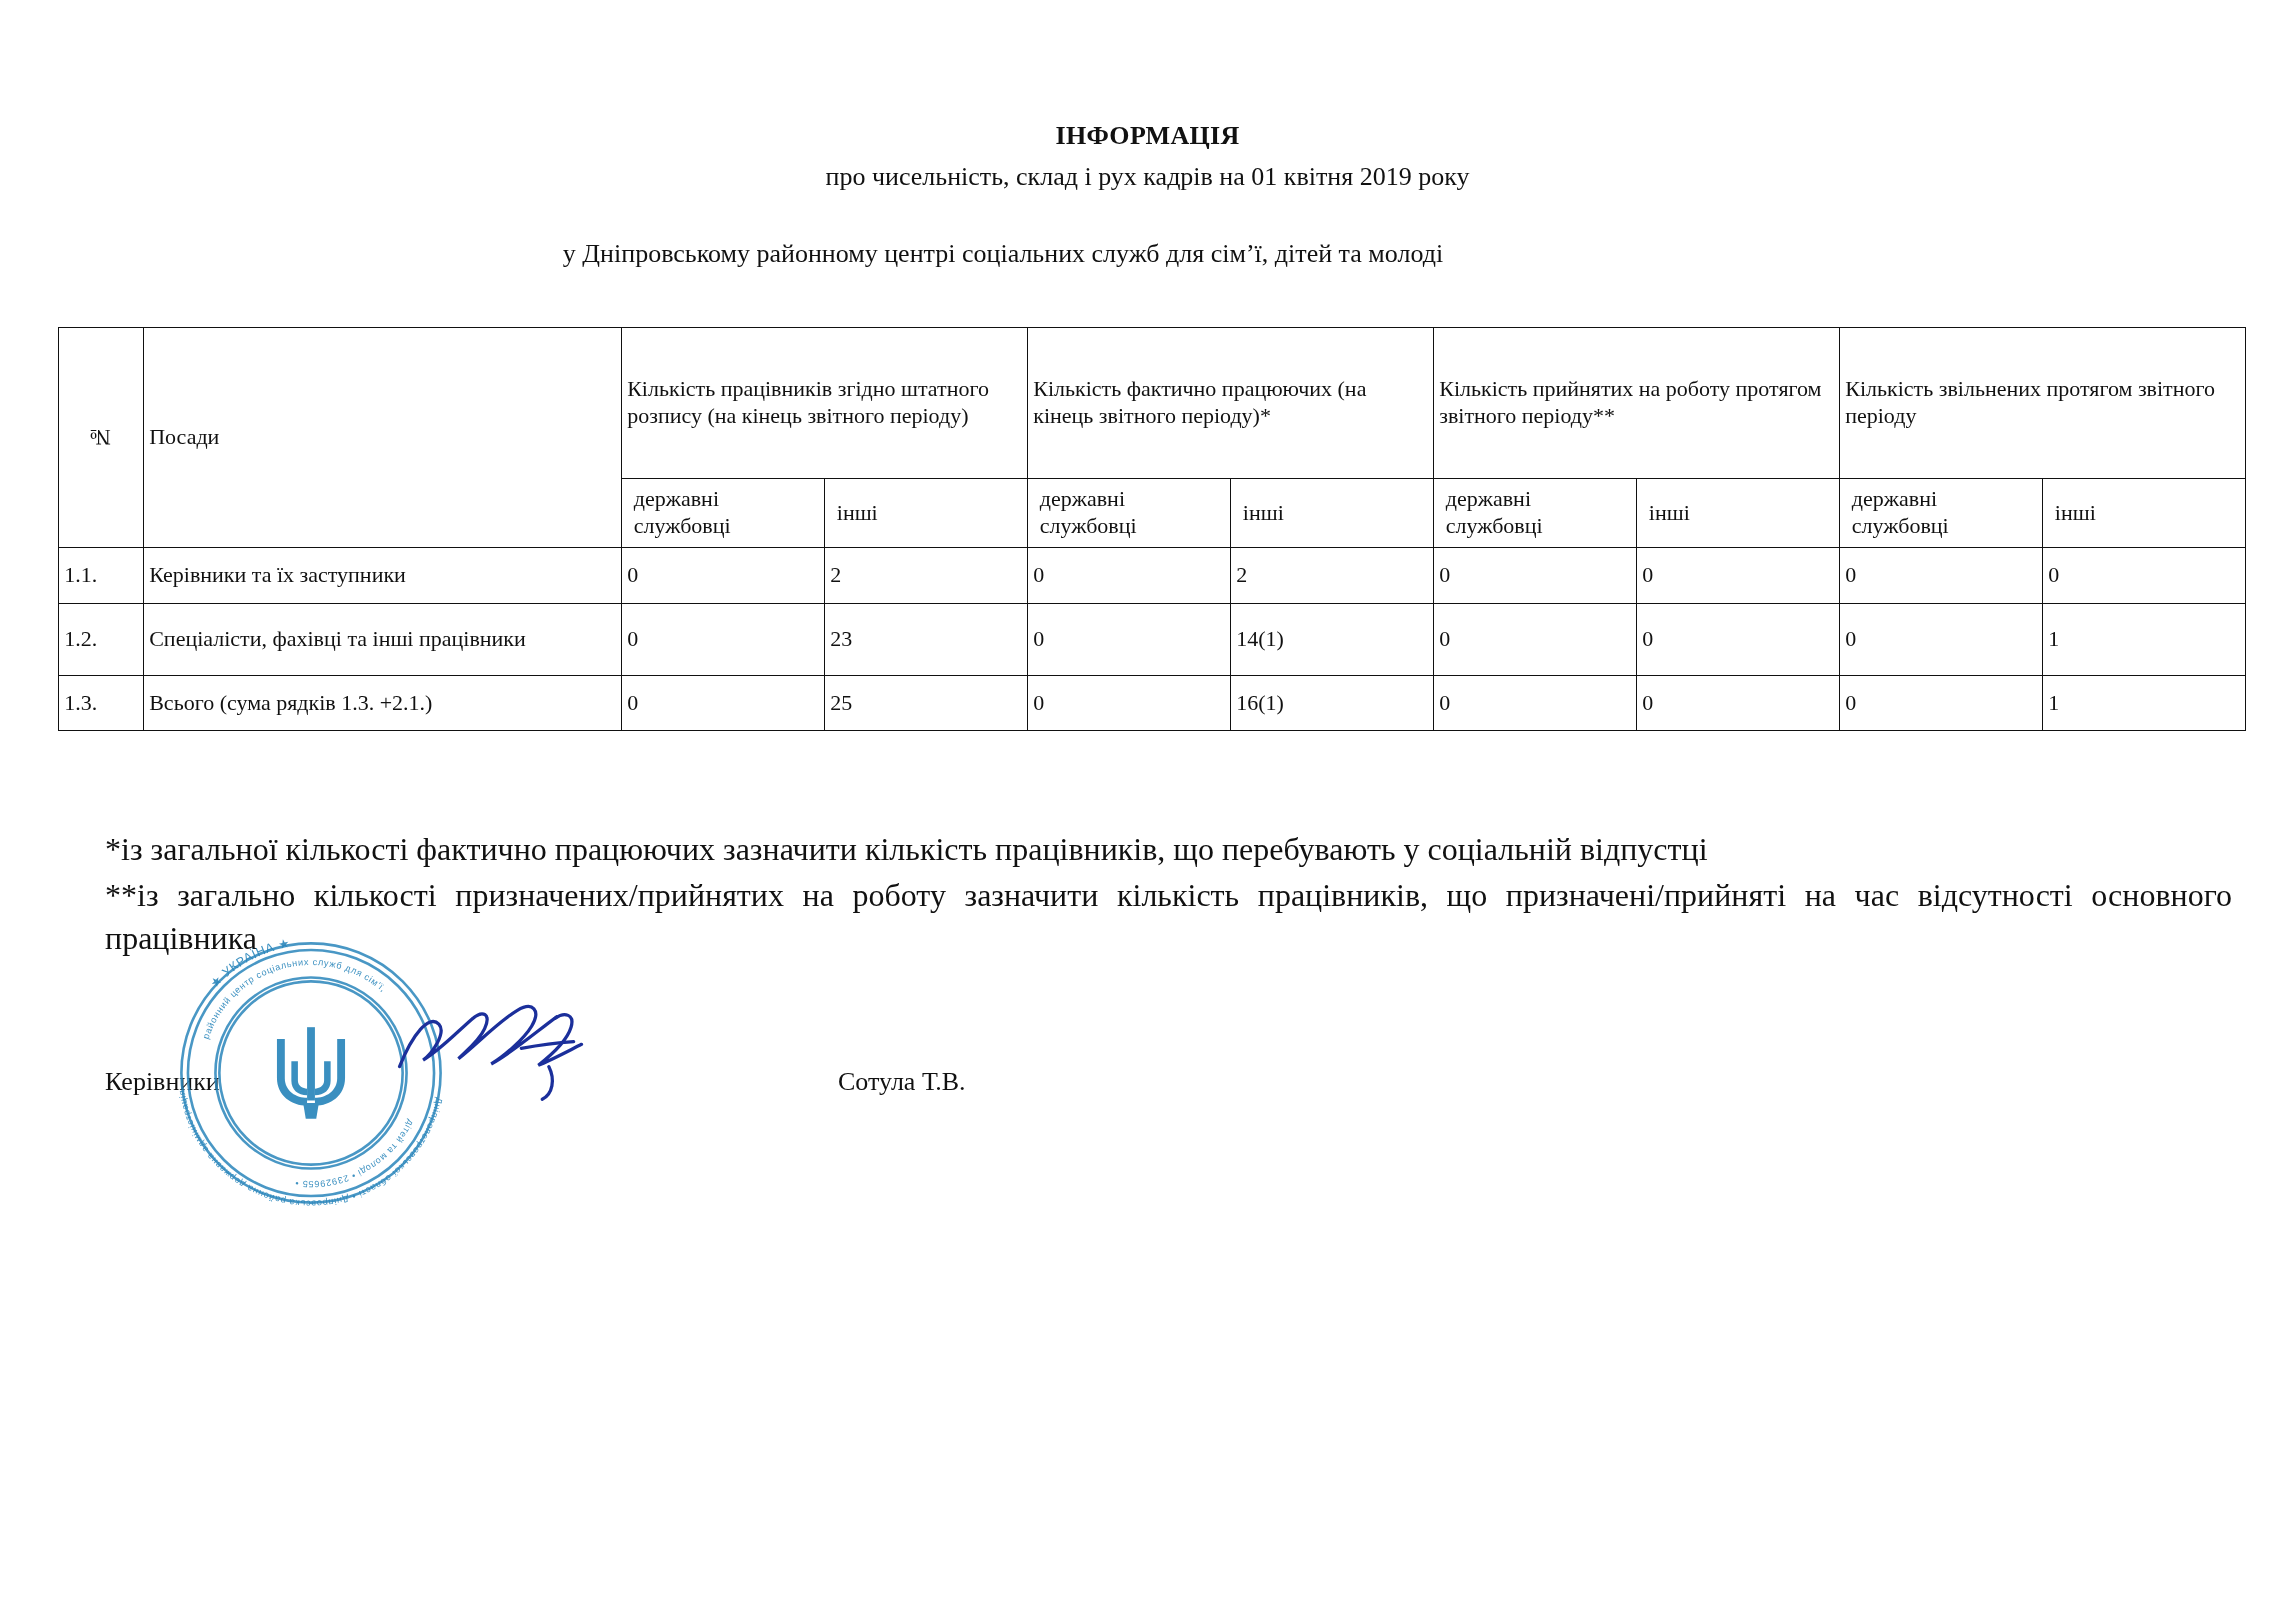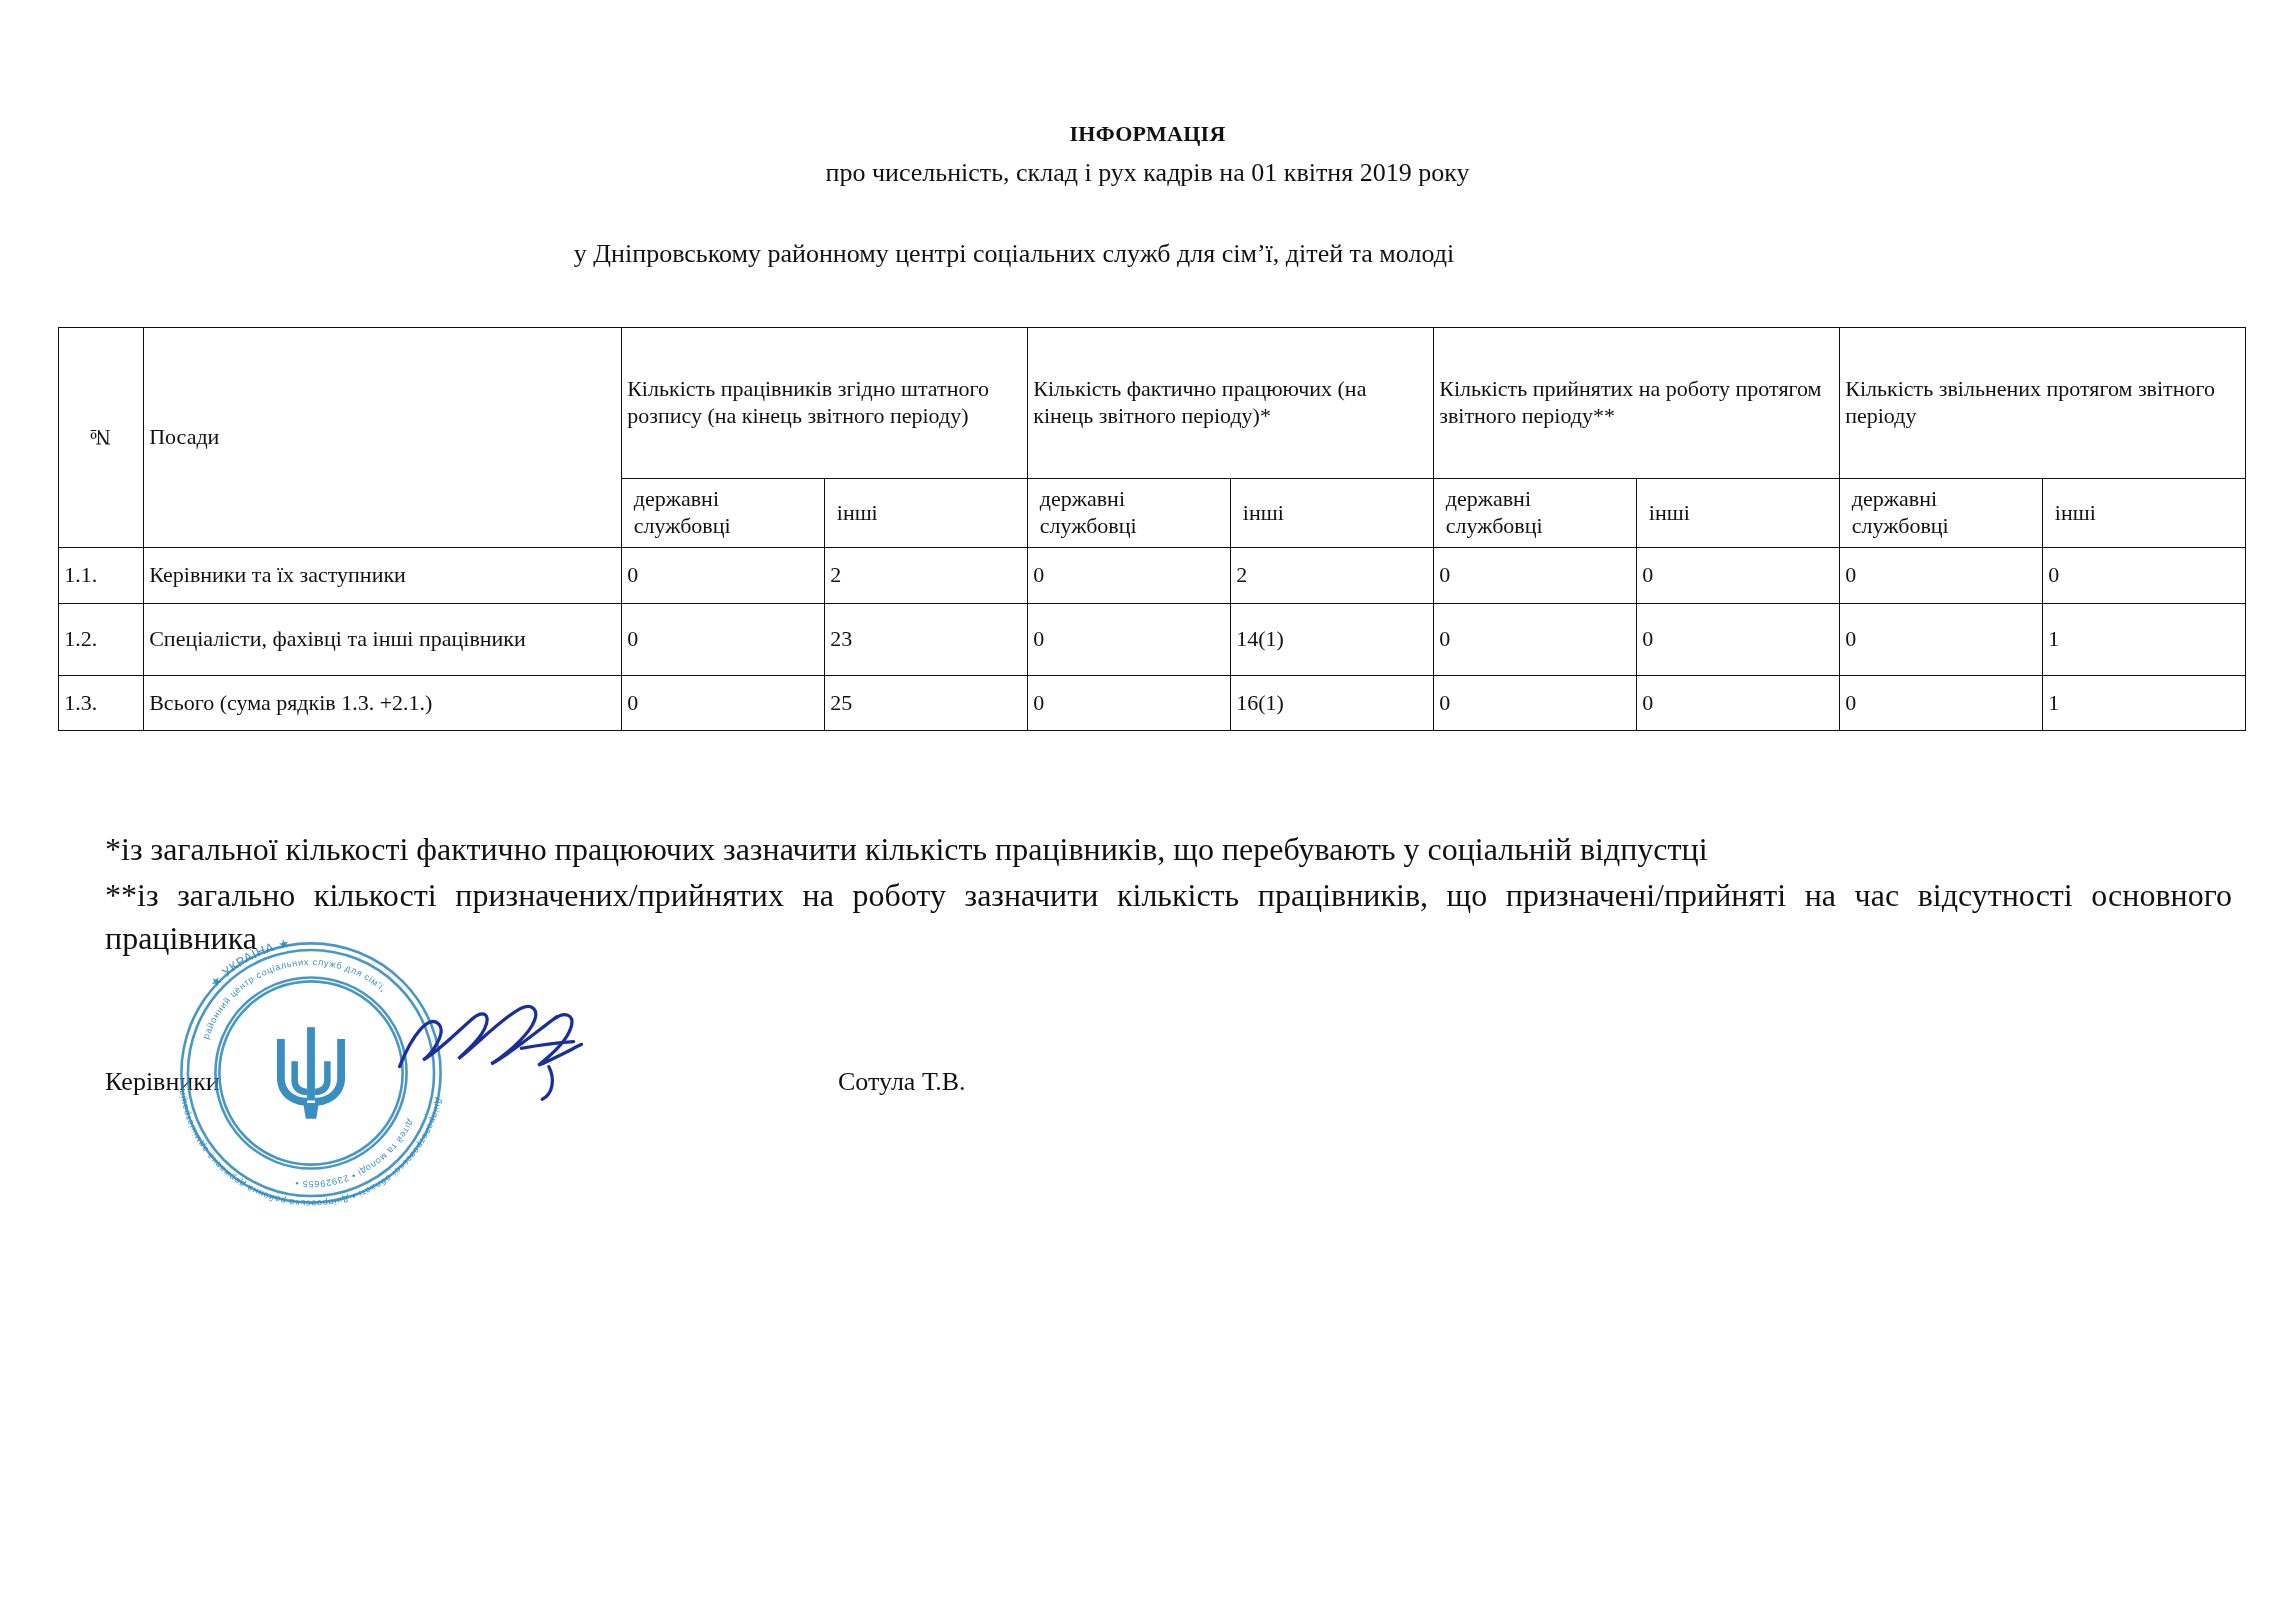--- a/index.html
+++ b/index.html
@@ -24,31 +24,31 @@
 
   
   .title-block {
     position: absolute;
     left: 0;
     top: 121px;
     width: 2295px;
     text-align: center;
   }
   .doc-title {
-    font-size: 22px;
+    font-size: 26px;
     font-weight: bold;
     letter-spacing: 0.3px;
   }
   .doc-subtitle {
     font-size: 26px;
     margin-top: 10.5px;
   }
   .doc-org {
     position: absolute;
-    left: 14px;
+    left: 3px;
     top: 239px;
     width: 2000px;
     text-align: center;
     font-size: 26px;
   }
 
   
   .table-wrap {
     position: absolute;
     left: 58px;

